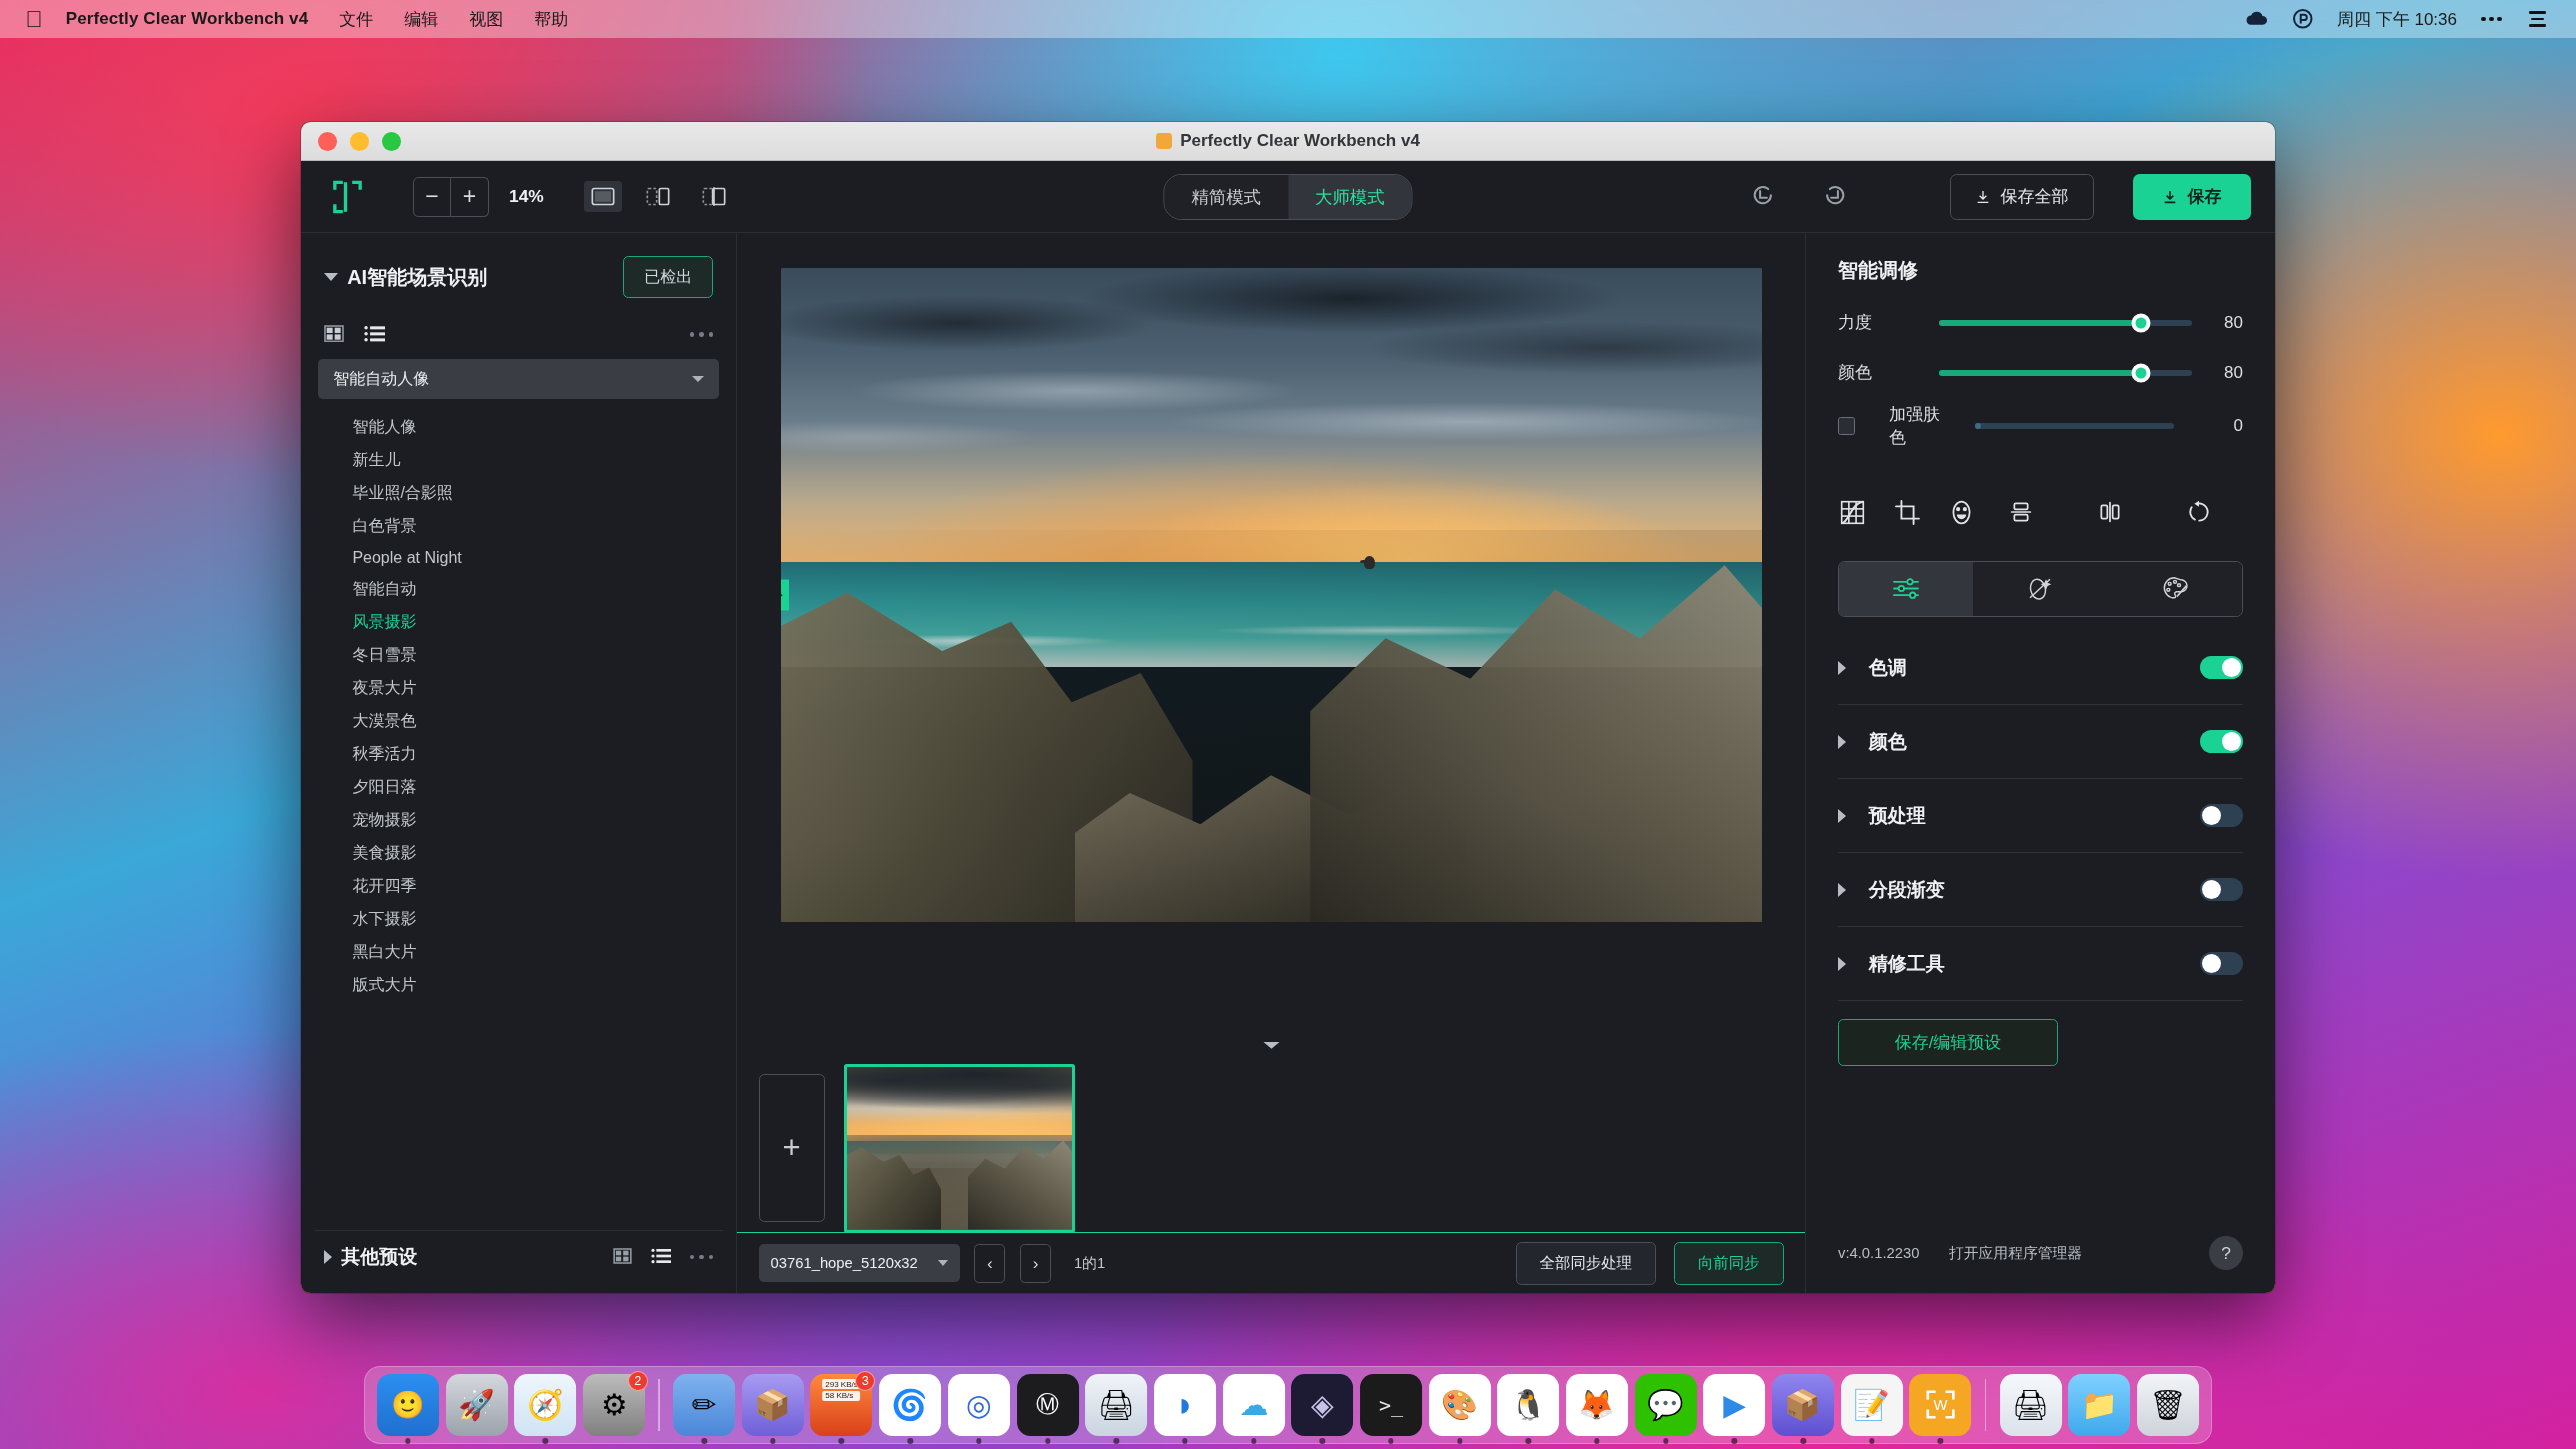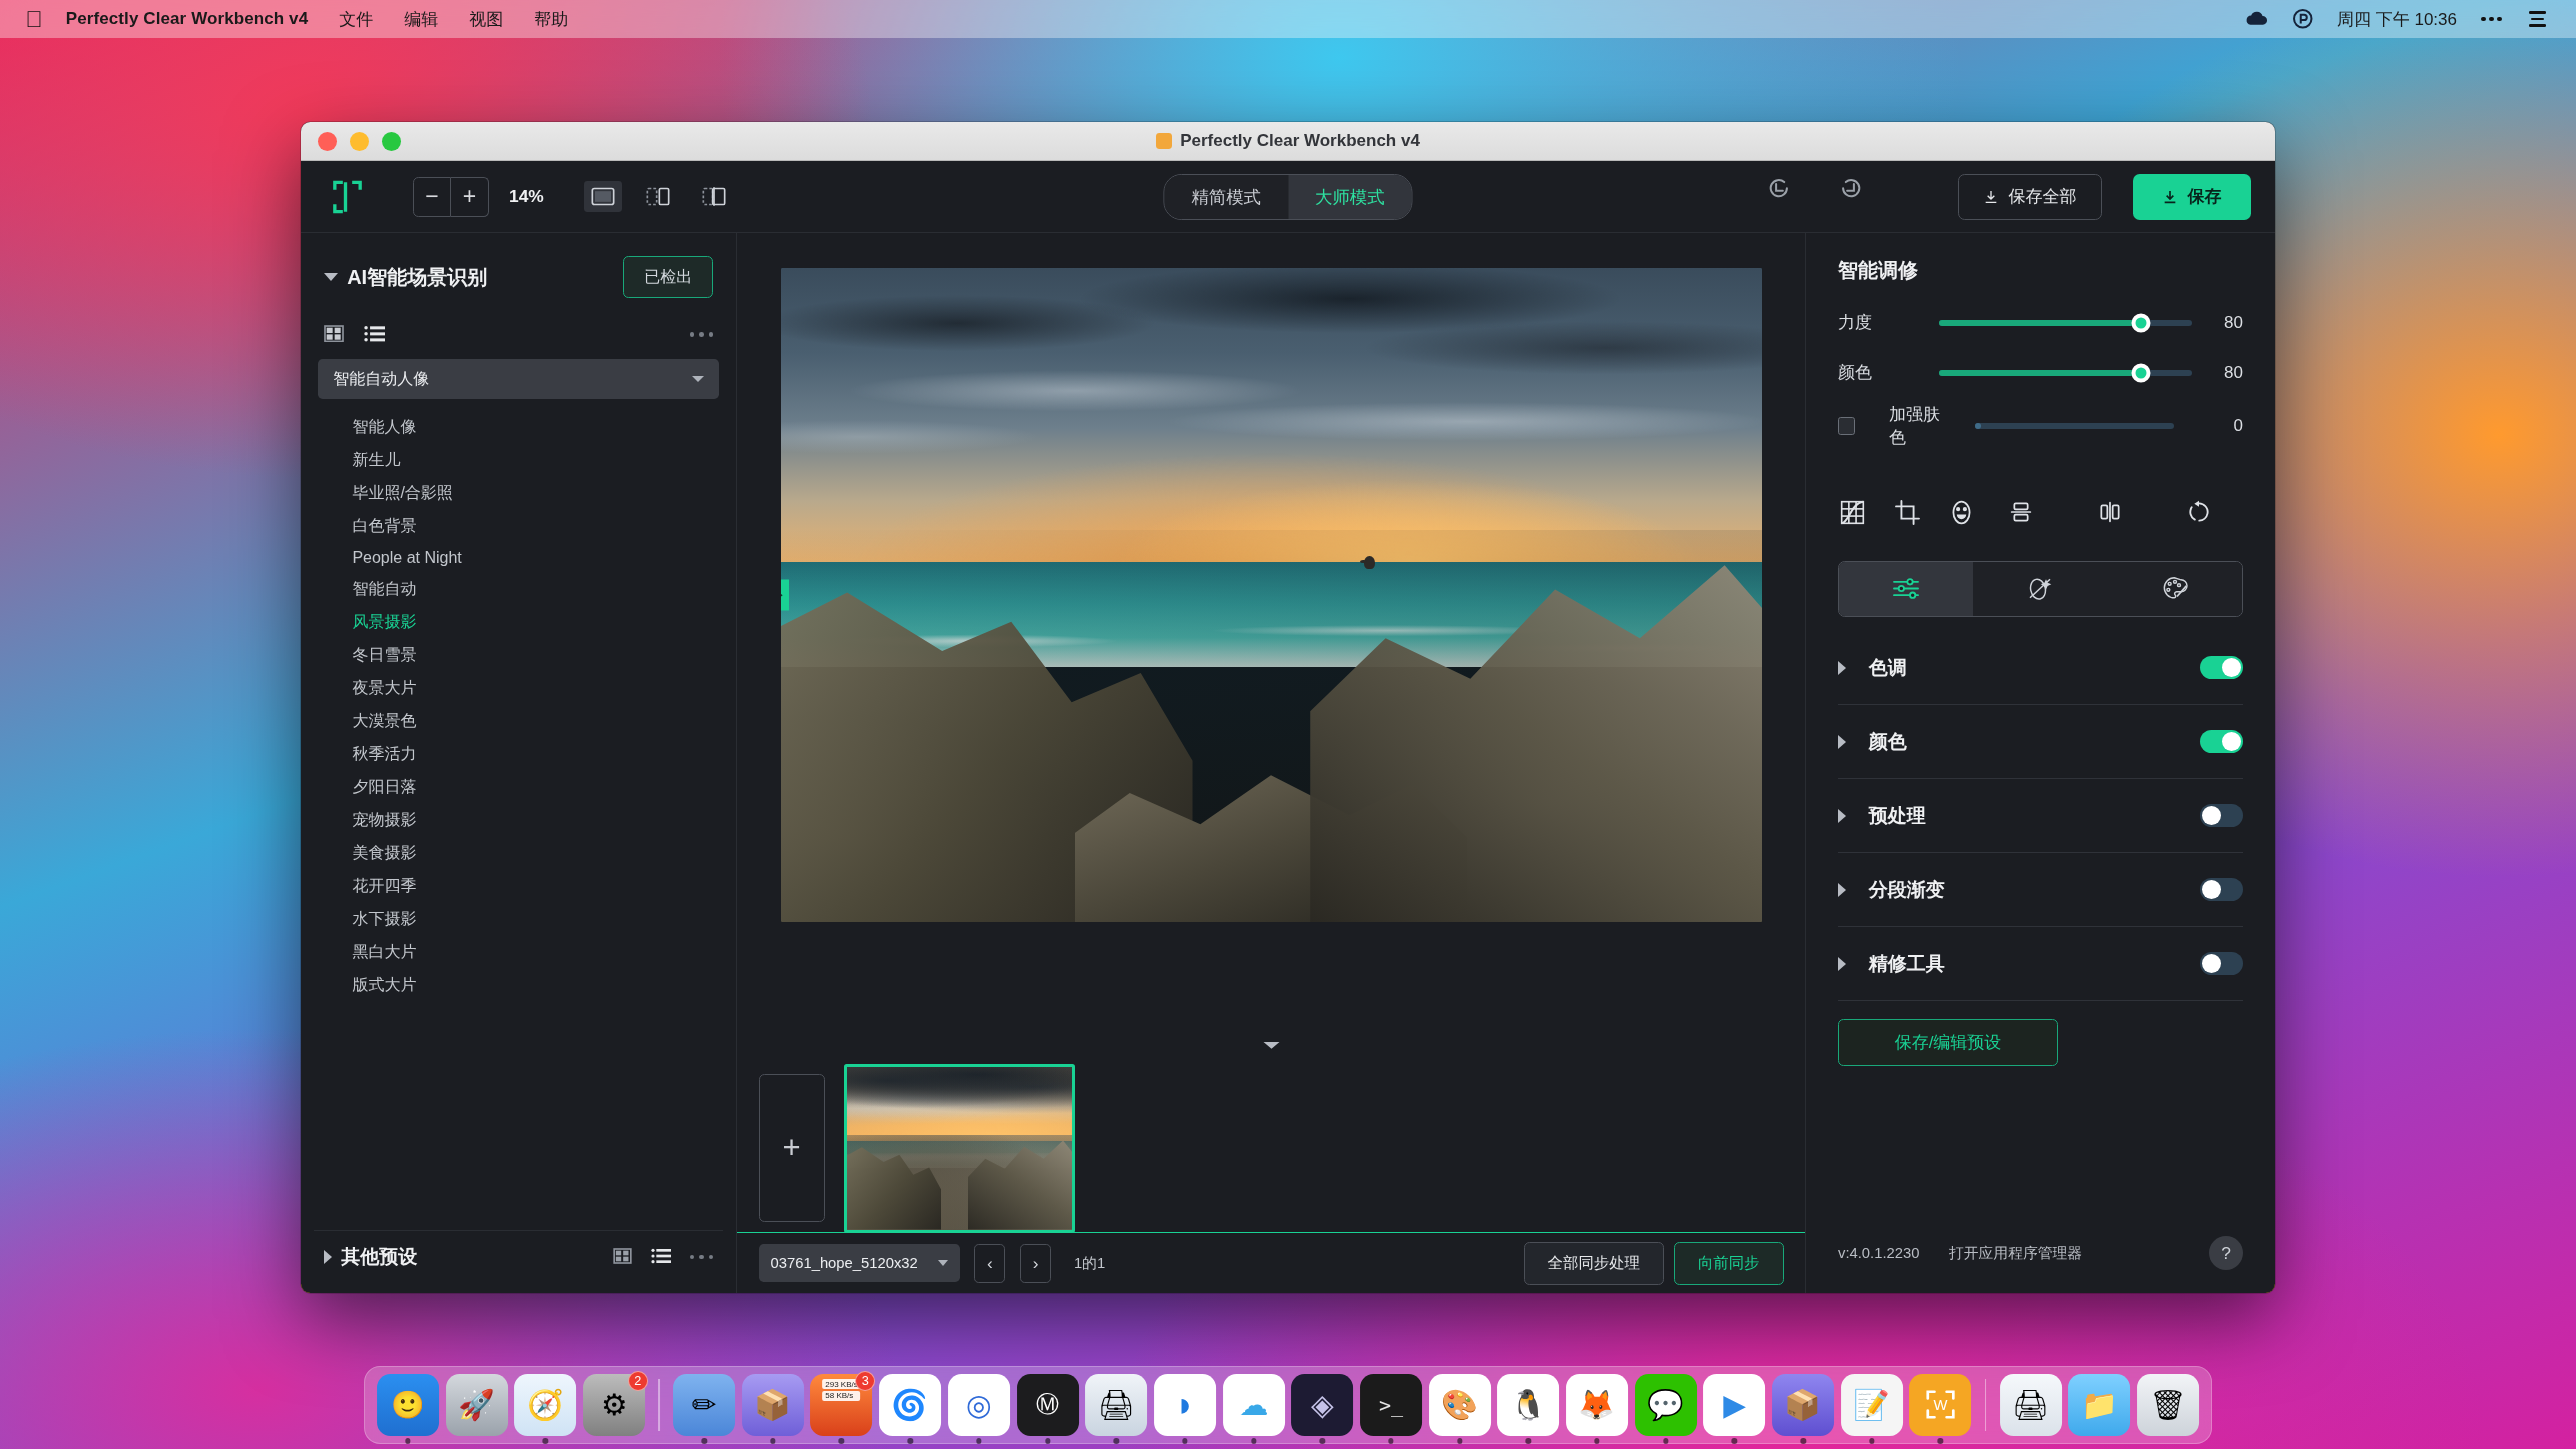--- a/index.html
+++ b/index.html
@@ -81,21 +81,21 @@
   .vm.active { background:#30333a; }
   .mode-switch {
     position:absolute; left:50%; transform:translateX(-50%);
     display:flex; border:0.7px solid #4b4f57; border-radius:18px; overflow:hidden; height:46px;
   }
   .mode-btn {
     padding:0 27px; display:flex; align-items:center; font-size:17.4px;
     color:#c9ccd2; background:#1f2126;
   }
   .mode-btn.active { background:#32353c; color:#2ee0a0; }
-  .tb-right { margin-left:auto; display:flex; align-items:flex-start; gap:8px; }
+  .tb-right { margin-left:auto; display:flex; align-items:center; gap:16px; }
   .undo-redo { display:flex; gap:35px; margin-right:86px; }
   .ur { width:32px; height:32px; display:flex; align-items:center; justify-content:center; }
   .btn-outline {
     height:46px; padding:0 24px; border:0.7px solid #4b4f57; border-radius:6.7px;
     background:transparent; color:#e6e8eb; font-size:17px;
     display:flex; align-items:center; gap:9.4px; margin-right:23px;
   }
   .btn-primary {
     height:46px; padding:0 29.5px; border-radius:6.7px;
     background:#19d294; color:#08241c; font-size:17px; font-weight:bold;
@@ -219,21 +219,21 @@
 
   #bottombar { height:60px; flex:0 0 60px; display:flex; align-items:center; padding:0 21.5px; gap:14.8px; }
   .file-select {
     height:38px; min-width:201px; background:#3a3d44; border-radius:4.7px;
     display:flex; align-items:center; padding:0 12px; color:#eceef1; font-size:14.8px; gap:10.7px;
   }
   .file-select .caret { width:0;height:0;border-left:5.4px solid transparent;border-right:5.4px solid transparent;border-top:6px solid #aeb3bb; margin-left:auto;}
   .nav-btn { width:31px; height:39px; border:0.7px solid #4b4f57; border-radius:4.7px;
     display:flex; align-items:center; justify-content:center; color:#d5d8dd; font-size:17.4px; }
   .page-ind { font-size:14.8px; color:#c3c7cd; margin-left:8px; }
-  .bb-right { margin-left:auto; display:flex; align-items:center; gap:10px; }
+  .bb-right { margin-left:auto; display:flex; align-items:center; gap:18px; }
   .btn-sync { height:43px; padding:0 23px; border:0.7px solid #4b4f57; border-radius:5.4px;
     color:#e6e8eb; font-size:15.4px; display:flex; align-items:center; background:#23262c; }
   .btn-sync.accent { border-color:#19a87a; color:#19d294; background:#1d2a27; }
 
   
   #rightpanel {
     width:470px; flex:0 0 470px; background:#1b1d22; border-left:0.7px solid #2a2d33;
     display:flex; flex-direction:column; padding:0 32px;
   }
   .rp-title { font-size:20px; color:#f0f1f3; font-weight:bold; padding:24px 0 0 0; }

